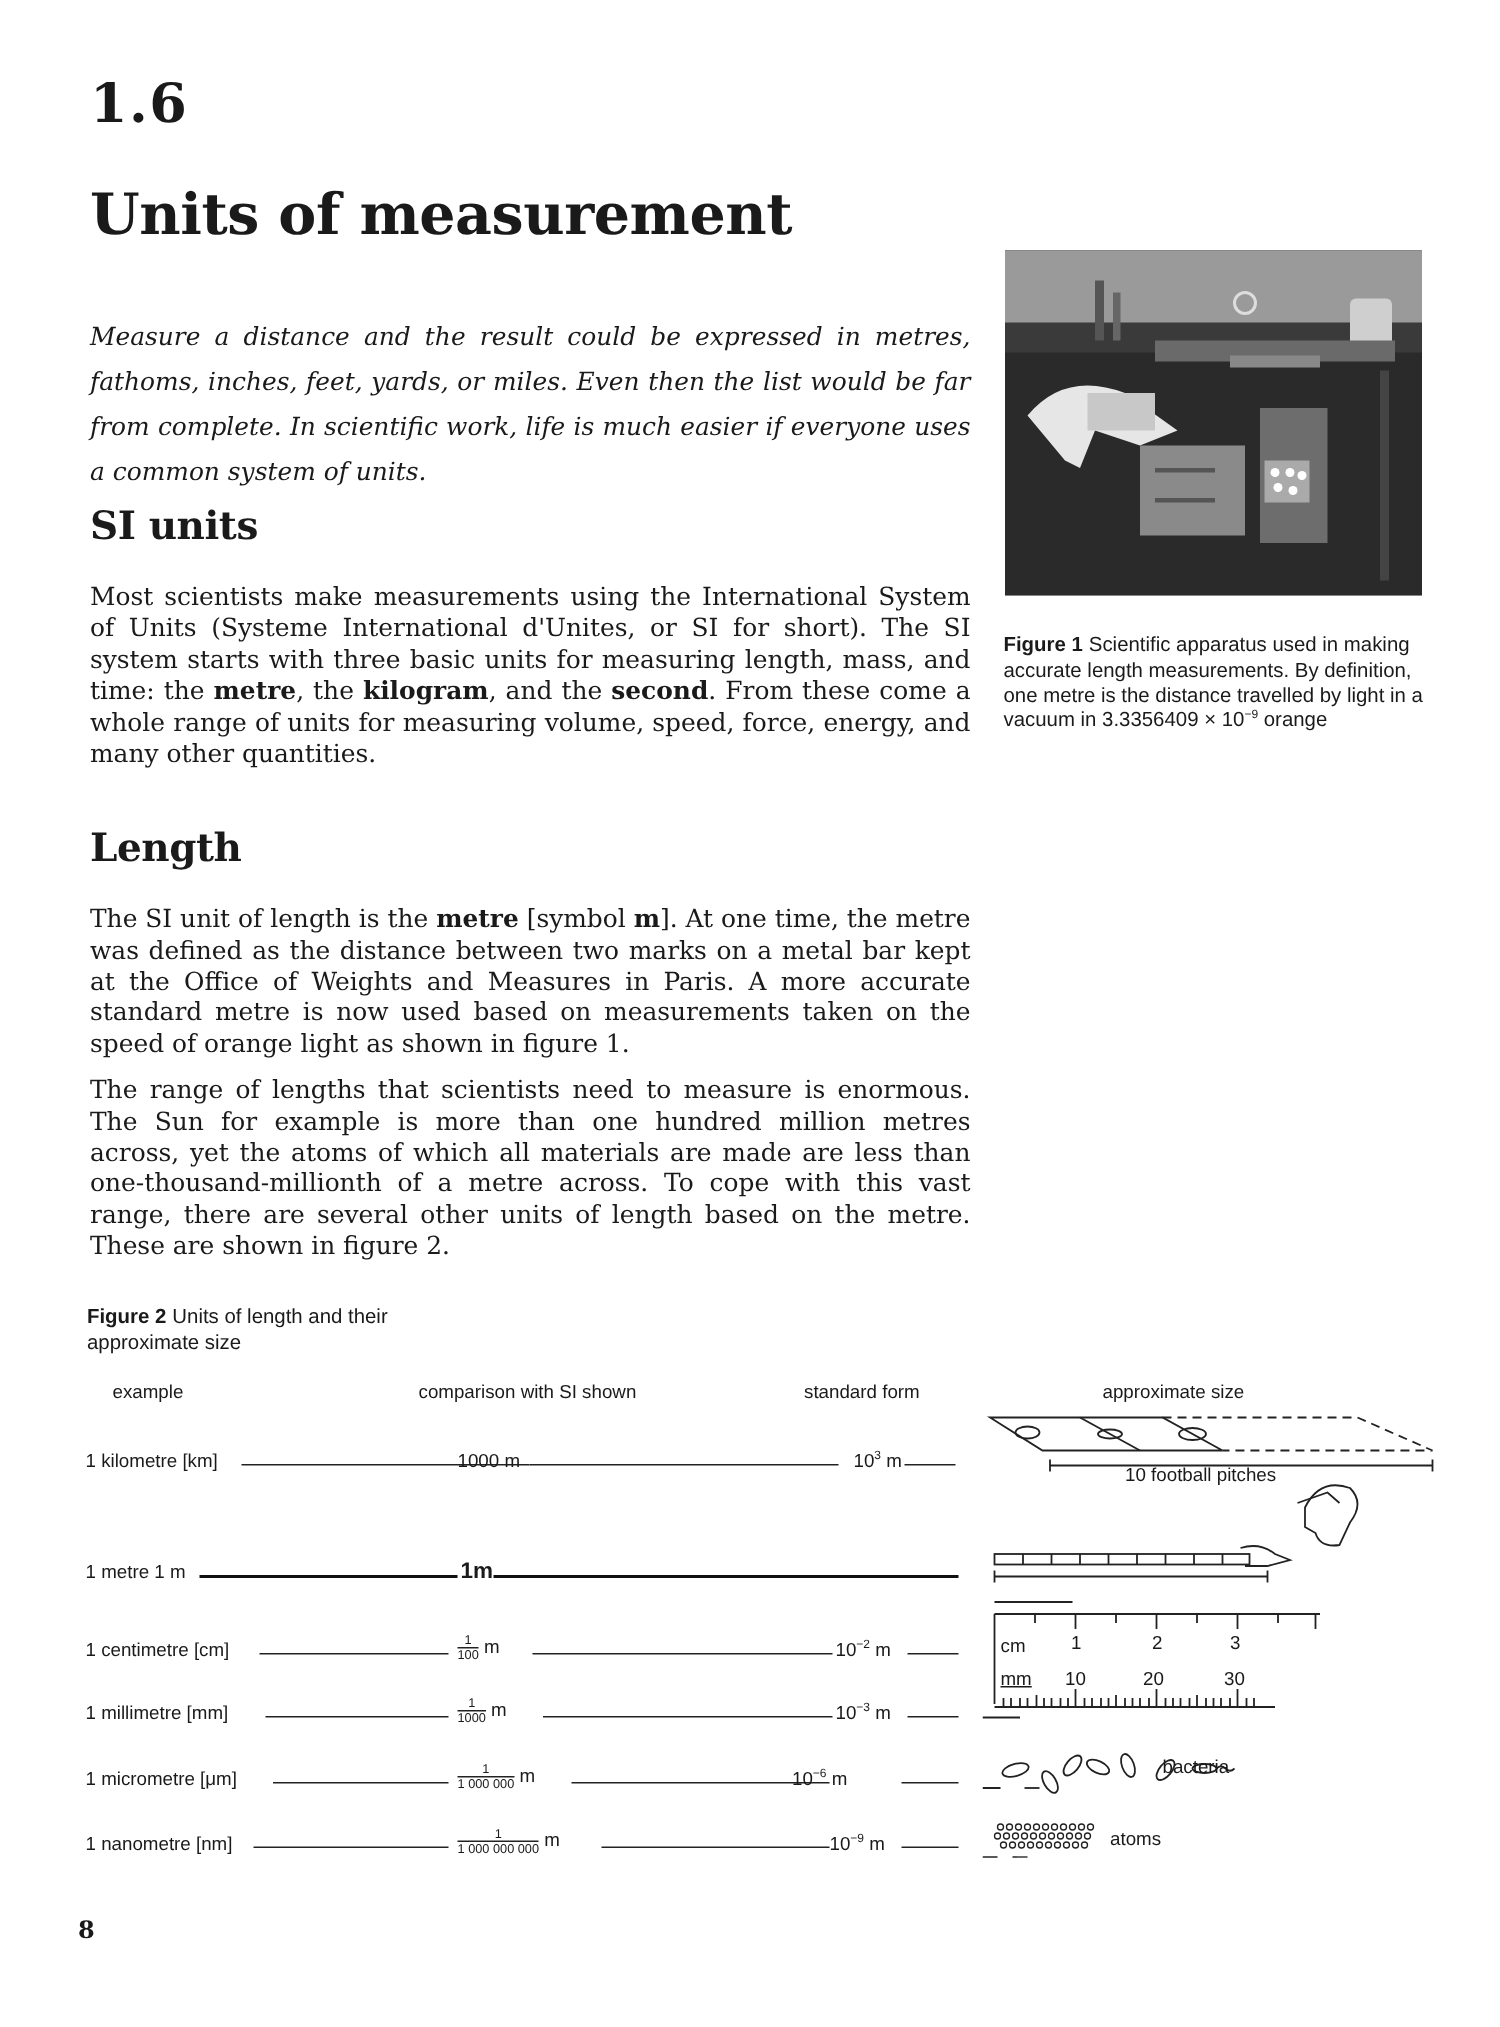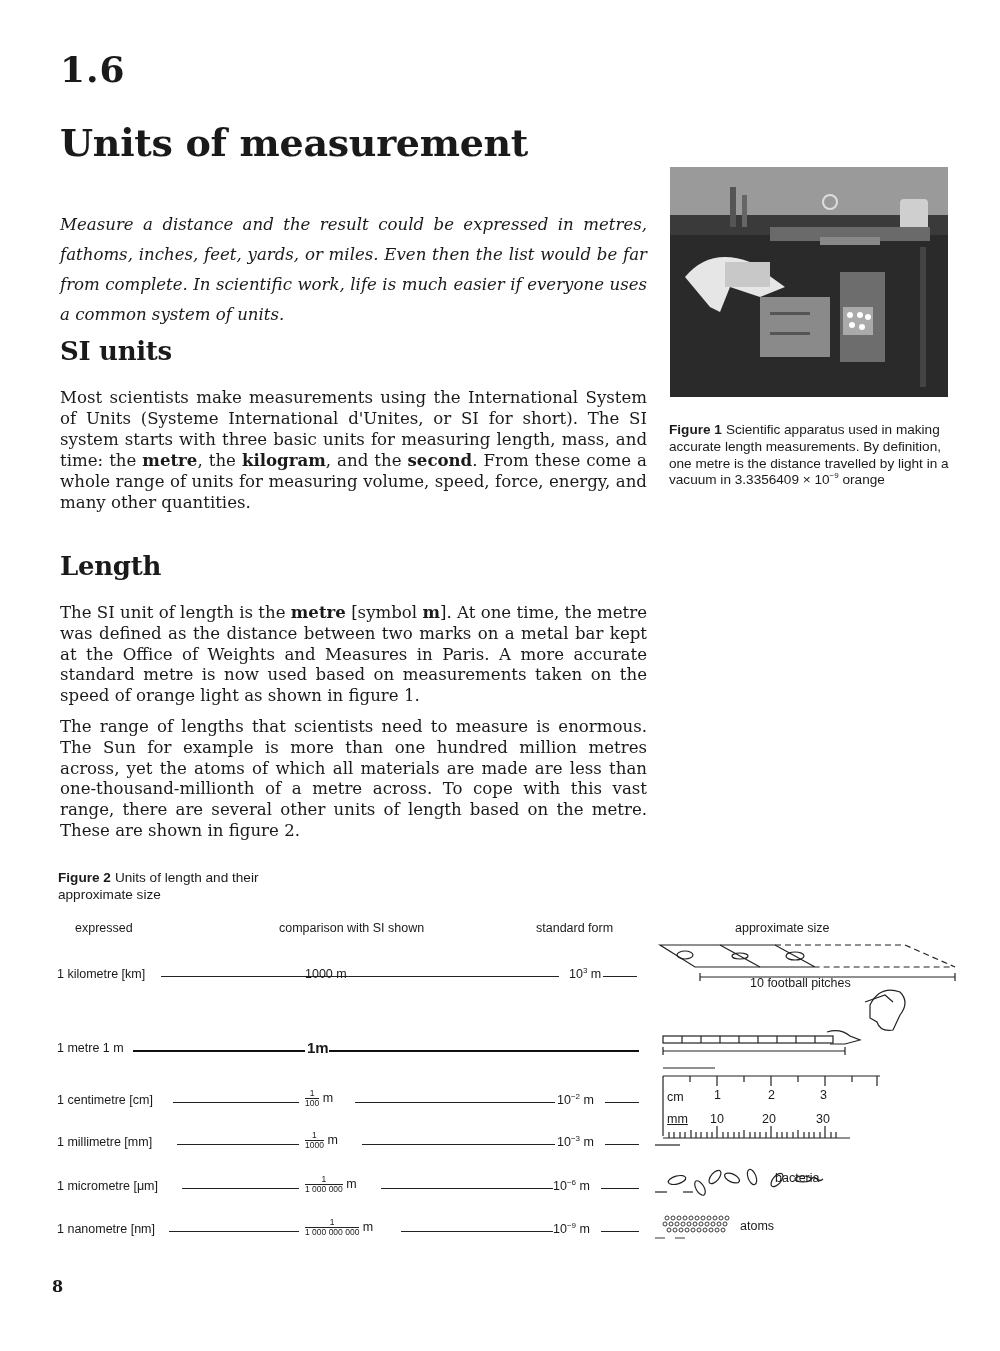--- a/index.html
+++ b/index.html
@@ -77,21 +77,21 @@
       <circle cx="198" cy="150" r="3" fill="#fff"></circle>
     <circle cx="182" cy="158" r="3" fill="#fff"></circle>
       <circle cx="192" cy="160" r="3" fill="#fff"></circle>
     <rect x="250" y="80" width="6" height="140" fill="#444"></rect>
   </svg>
 </div>
 <div id="fig1-caption" class="abs sans"><span class="cap-label">Figure 1</span><span>Scientific apparatus used in making accurate length measurements. By definition, one metre is the distance travelled by light in a vacuum in 3.3356409 × 10</span><sup>−9</sup><span> orange</span></div>
 
 <div id="fig2-caption" class="abs sans"><span class="cap-label">Figure 2</span><span>Units of length and their approximate size</span></div>
 
-<div class="abs sans colhead" style="left:75px;">expressed</div>
+<div class="abs sans colhead" style="left:75px;">example</div>
 <div class="abs sans colhead" style="left:279px;">comparison with SI shown</div>
 <div class="abs sans colhead" style="left:536px;">standard form</div>
 <div class="abs sans colhead" style="left:735px;">approximate size</div>
 
 <div class="row sans" style="top:967px;">
   <span class="lbl">1 kilometre [km]</span>
   <span class="line" style="left:104px;width:192px;"></span>
   <span class="cmp" style="left:248px;">1000 m</span>
   <span class="line" style="left:296px;width:206px;"></span>
   <span class="std" style="left:512px;"><span>10</span><sup>3</sup><span> m</span></span>
@@ -121,21 +121,21 @@
   <span class="line" style="left:305px;width:193px;"></span>
   <span class="std" style="left:500px;"><span>10</span><sup>−3</sup><span> m</span></span>
   <span class="line" style="left:548px;width:34px;"></span>
 </div>
 
 <div class="row sans" style="top:1179px;">
   <span class="lbl">1 micrometre [μm]</span>
   <span class="line" style="left:125px;width:117px;"></span>
   <span class="cmp" style="left:248px;top:-4px;"><span class="frac"><span class="num">1</span><span class="den">1 000 000</span></span> <span>m</span></span>
   <span class="line" style="left:324px;width:172px;"></span>
-  <span class="std" style="left:496px;"><span>10</span><sup>−6</sup><span> m</span></span>
+  <span class="std" style="left:471px;"><span>10</span><sup>−6</sup><span> m</span></span>
   <span class="line" style="left:544px;width:38px;"></span>
 </div>
 
 <div class="row sans" style="top:1222px;">
   <span class="lbl">1 nanometre [nm]</span>
   <span class="line" style="left:112px;width:130px;"></span>
   <span class="cmp" style="left:248px;top:-4px;"><span class="frac"><span class="num">1</span><span class="den">1 000 000 000</span></span> <span>m</span></span>
   <span class="line" style="left:344px;width:152px;"></span>
   <span class="std" style="left:496px;"><span>10</span><sup>−9</sup><span> m</span></span>
   <span class="line" style="left:544px;width:38px;"></span>

